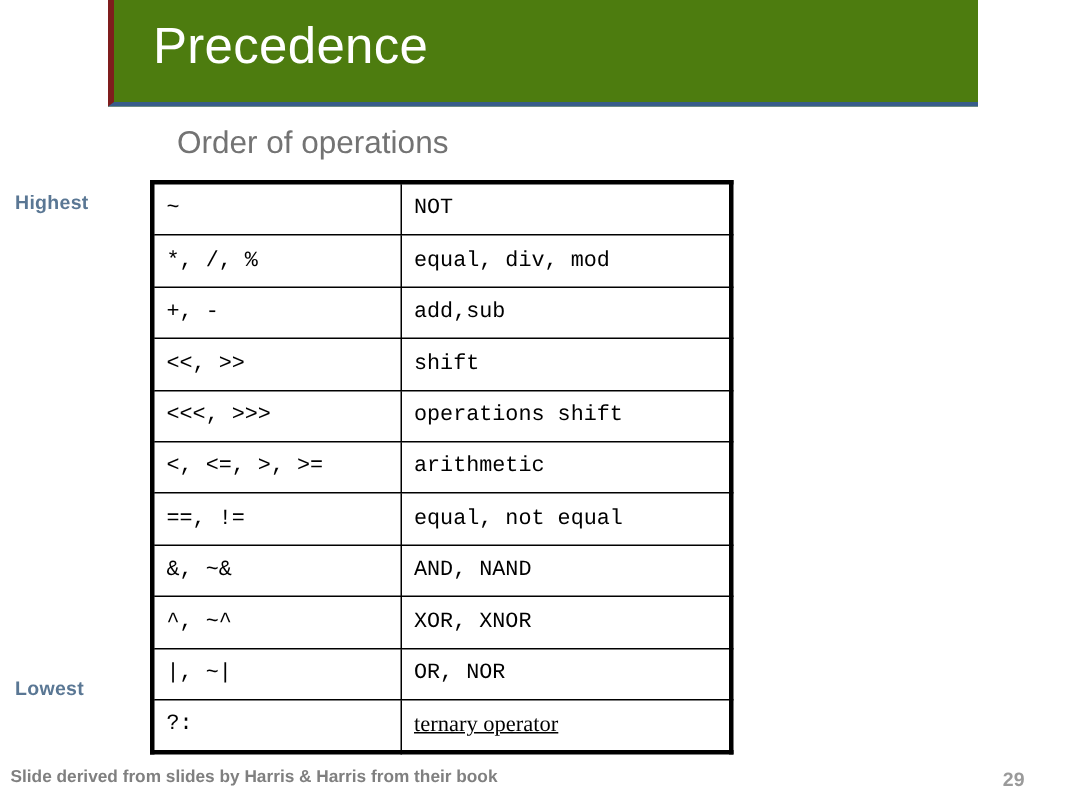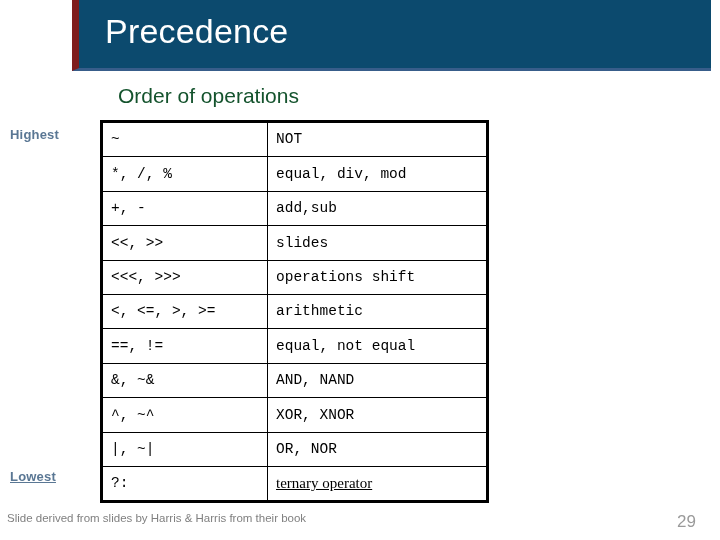--- a/index.html
+++ b/index.html
@@ -14,63 +14,63 @@
     overflow: hidden;
     font-family: "Liberation Sans", sans-serif;
     -webkit-font-smoothing: antialiased;
   }
 
   
   .title-banner {
     position: absolute;
     left: 72px;
     top: 0px;
-    width: 639px;
+    width: 580px;
     height: 71px;
-    background: #0c4a6e;
-    border-left: 7px solid #7f1d1d;
+    background: #4d7c0f;
+    border-left: 4px solid #7f1d1d;
     border-bottom: 3px solid #385d8a;
     box-sizing: border-box;
   }
   .title-text {
     position: absolute;
     left: 26px;
     top: 6px;
     color: #ffffff;
     font-size: 34px;
     font-weight: 400;
     letter-spacing: 0.2px;
     line-height: 50px;
     white-space: nowrap;
   }
 
   
   .subtitle {
     position: absolute;
     left: 118px;
     top: 84px;
-    color: #14532d;
+    color: #737373;
     font-size: 21px;
     font-weight: 400;
     white-space: nowrap;
   }
 
   
   .side-label {
     position: absolute;
     left: 10px;
     color: #5a7794;
     font-size: 13px;
     font-weight: bold;
     letter-spacing: 0.2px;
     white-space: nowrap;
     text-align: right;
   }
   .side-label.highest { top: 127px; }
-  .side-label.lowest  { top: 469px; text-decoration: underline; }
+  .side-label.lowest  { top: 451px; }
 
   
   .prec-table {
     position: absolute;
     left: 100px;
     top: 120px;
     width: 386px;
     border-collapse: collapse;
     table-layout: fixed;
     border: 3px solid #000000;
@@ -102,30 +102,30 @@
     text-decoration: underline;
   }
 
   
   .footer-note {
     position: absolute;
     left: 7px;
     top: 512px;
     color: #808080;
     font-size: 11.5px;
-    font-weight: normal;
+    font-weight: bold;
     white-space: nowrap;
   }
   .slide-number {
     position: absolute;
-    right: 24px;
+    right: 37px;
     top: 512px;
     color: #9a9a9a;
-    font-size: 17px;
-    font-weight: normal;
+    font-size: 13px;
+    font-weight: bold;
     text-align: right;
   }
 </style>
 </head>
 <body>
 
 <div class="title-banner">
   <div class="title-text">Precedence</div>
 </div>
 
@@ -147,21 +147,21 @@
     <tr>
       <td class="ops">*, /, %</td>
       <td class="desc">equal, div, mod</td>
     </tr>
     <tr>
       <td class="ops">+, -</td>
       <td class="desc">add,sub</td>
     </tr>
     <tr>
       <td class="ops">&lt;&lt;, &gt;&gt;</td>
-      <td class="desc">slides</td>
+      <td class="desc">shift</td>
     </tr>
     <tr>
       <td class="ops">&lt;&lt;&lt;, &gt;&gt;&gt;</td>
       <td class="desc">operations shift</td>
     </tr>
     <tr>
       <td class="ops">&lt;, &lt;=, &gt;, &gt;=</td>
       <td class="desc">arithmetic</td>
     </tr>
     <tr>

